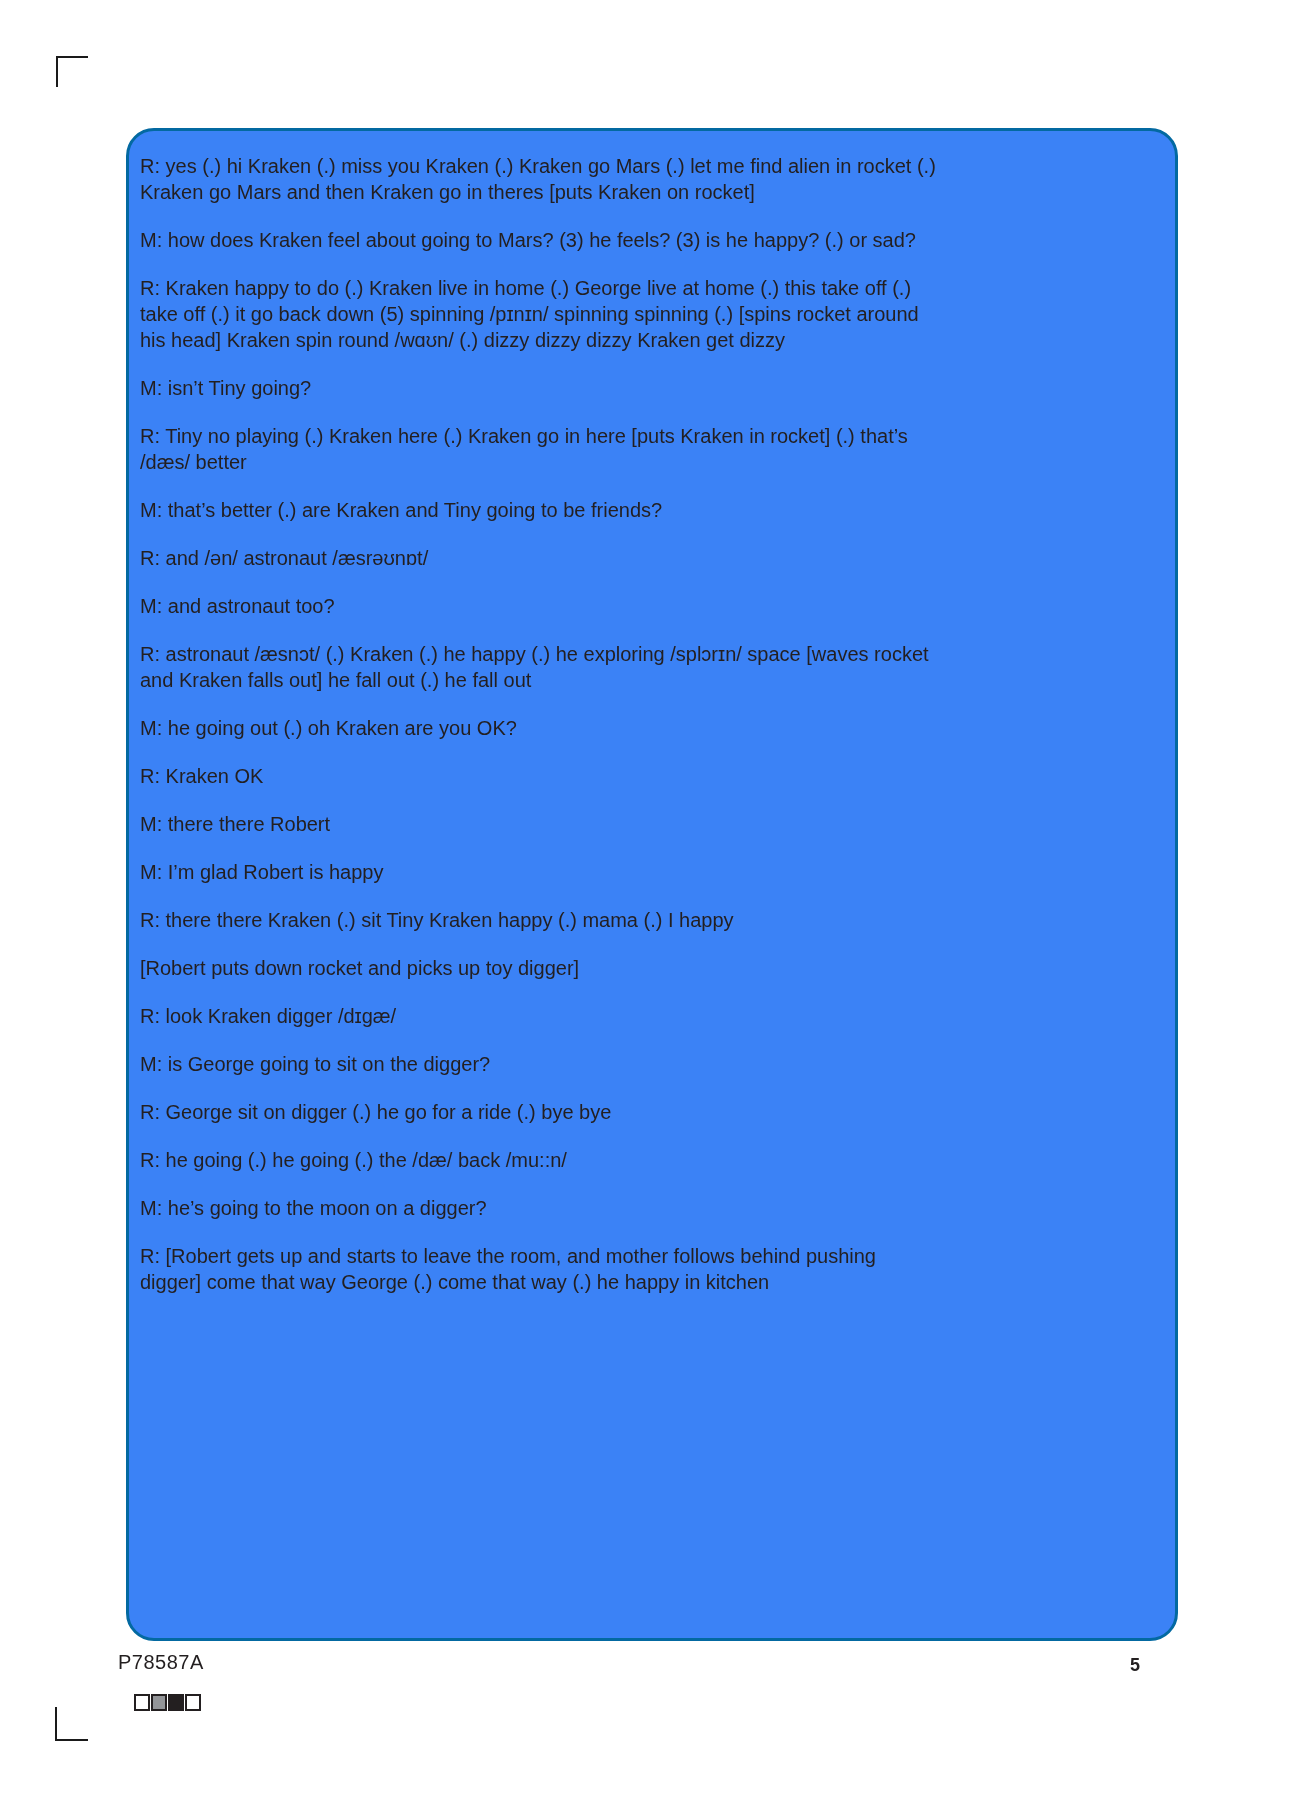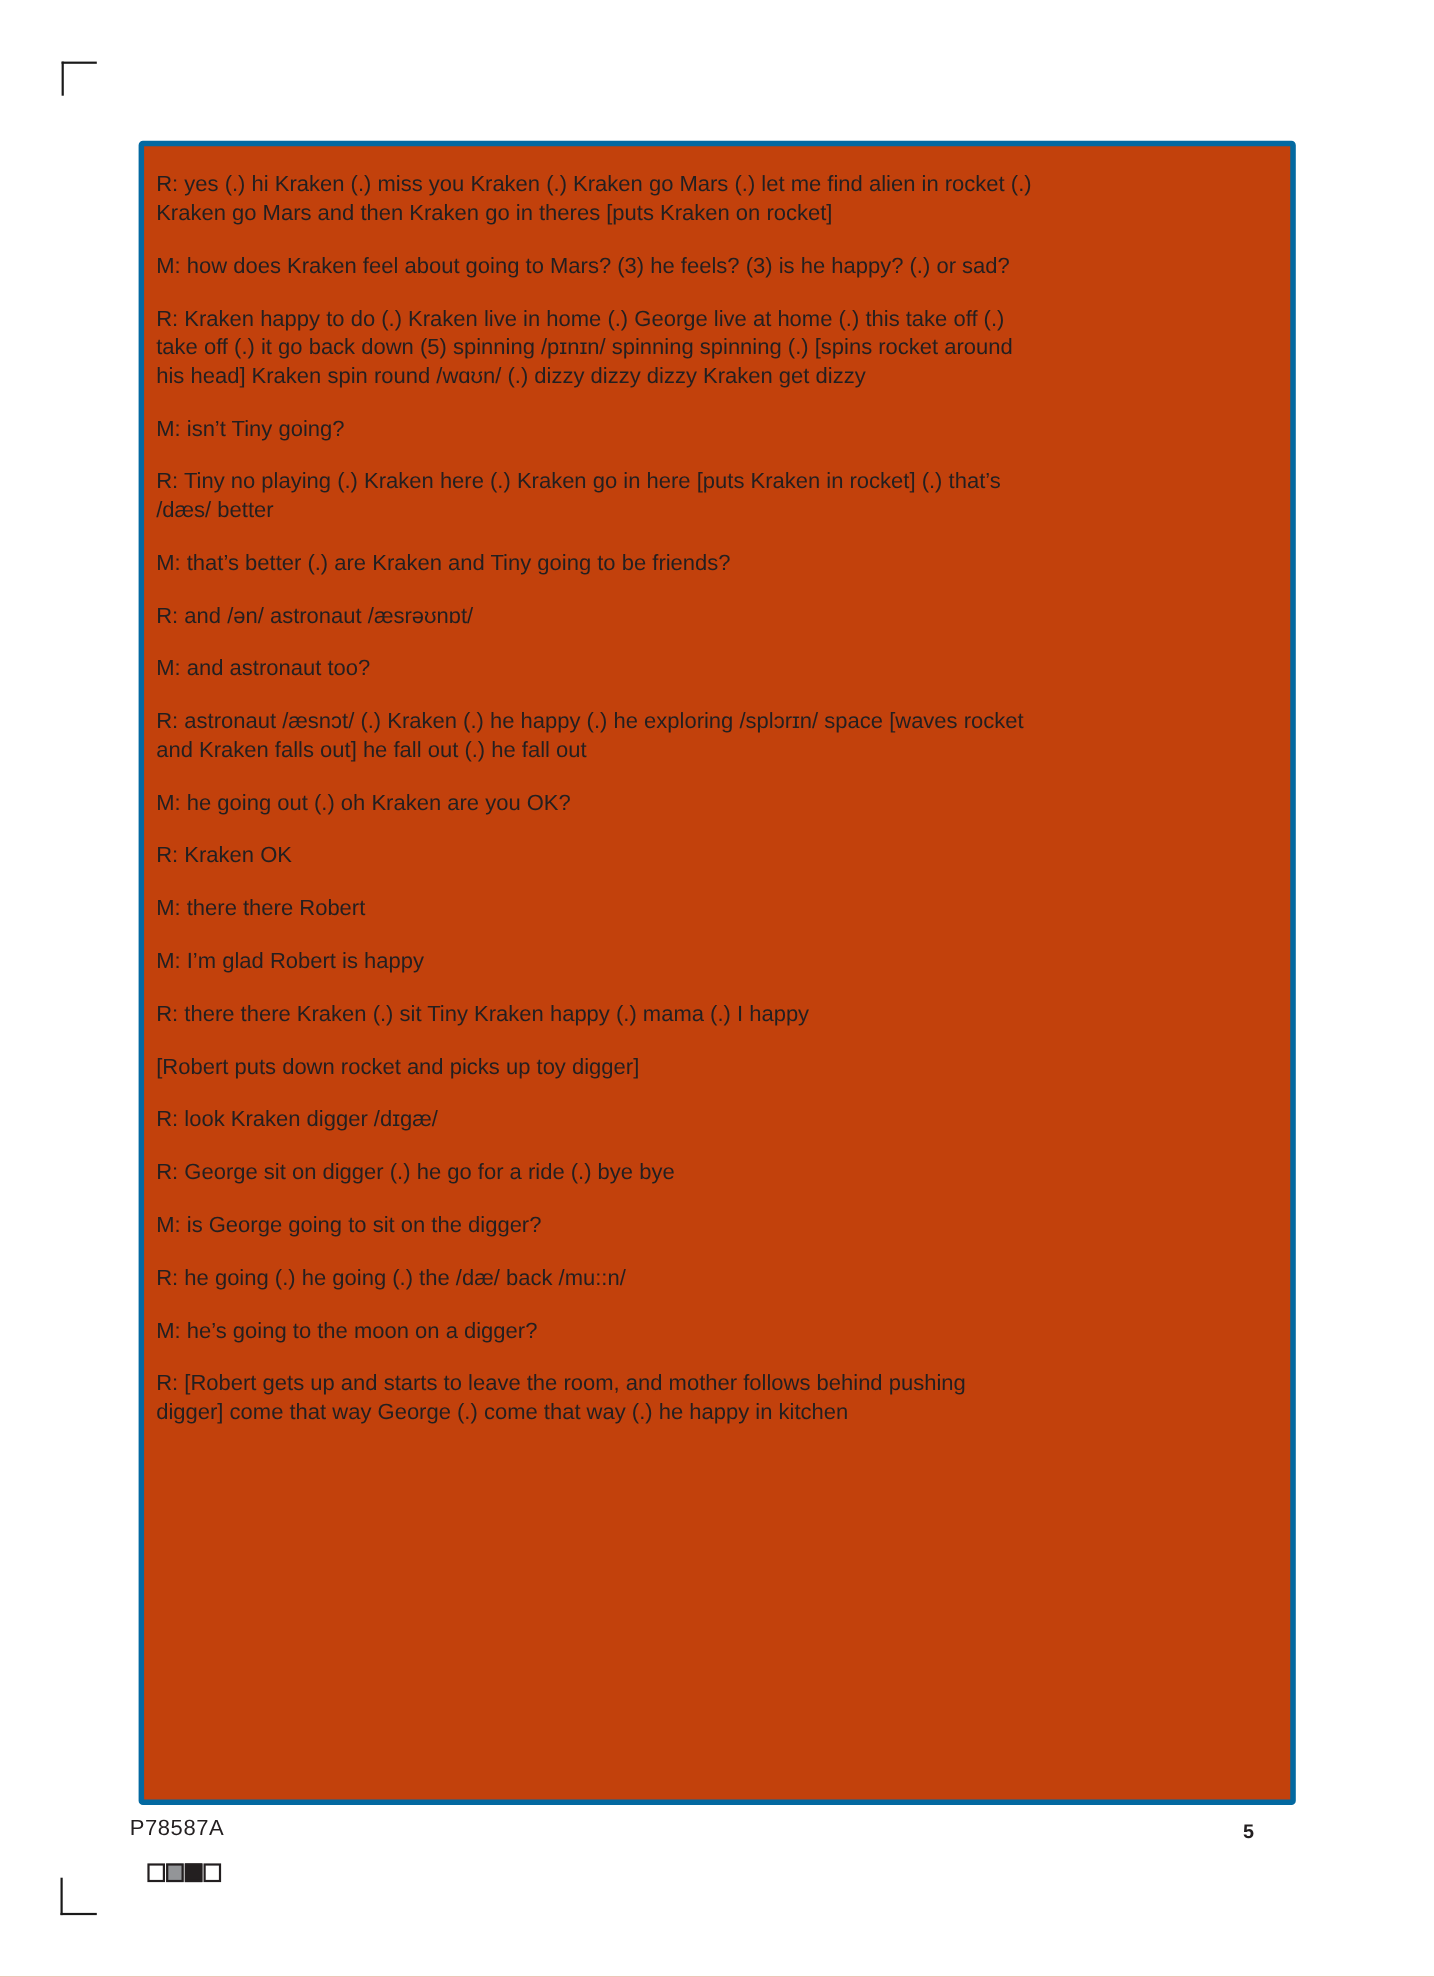--- a/index.html
+++ b/index.html
@@ -19,24 +19,24 @@
   }
   .crop-bl {
     left: 55px; top: 1707px; width: 31px; height: 32px;
     border-left: 2px solid #1a1a1a; border-bottom: 2px solid #1a1a1a;
   }
   .transcript-box {
     position: absolute;
     left: 126px; top: 128px;
     width: 1052px; height: 1513px;
     box-sizing: border-box;
-    border: 5px solid #0369a1;
-    border-radius: 4px;
+    border: 3px solid #0369a1;
+    border-radius: 28px;
     padding: 22px 6px 0 11px;
-    background: #c2410c;
+    background: #3b82f6;
   }
   .para {
     margin: 0 0 22px 0;
     font-size: 20px;
     line-height: 26px;
     white-space: pre-line;
     color: #231f20;
   }
   .paper-code {
     position: absolute;
@@ -85,22 +85,22 @@
   <p class="para">M: and astronaut too?</p>
   <p class="para">R: astronaut /æsnɔt/ (.) Kraken (.) he happy (.) he exploring /splɔrɪn/ space [waves rocket
 and Kraken falls out] he fall out (.) he fall out</p>
   <p class="para">M: he going out (.) oh Kraken are you OK?</p>
   <p class="para">R: Kraken OK</p>
   <p class="para">M: there there Robert</p>
   <p class="para">M: I’m glad Robert is happy</p>
   <p class="para">R: there there Kraken (.) sit Tiny Kraken happy (.) mama (.) I happy</p>
   <p class="para">[Robert puts down rocket and picks up toy digger]</p>
   <p class="para">R: look Kraken digger /dɪgæ/</p>
+  <p class="para">M: is George going to sit on the digger?</p>
   <p class="para">R: George sit on digger (.) he go for a ride (.) bye bye</p>
-  <p class="para">M: is George going to sit on the digger?</p>
   <p class="para">R: he going (.) he going (.) the /dæ/ back /mu::n/</p>
   <p class="para">M: he’s going to the moon on a digger?</p>
   <p class="para">R: [Robert gets up and starts to leave the room, and mother follows behind pushing
 digger] come that way George (.) come that way (.) he happy in kitchen</p>
 </div>
 
 <div class="paper-code">P78587A</div>
 <div class="page-number">5</div>
 
 <div class="colorbar">

